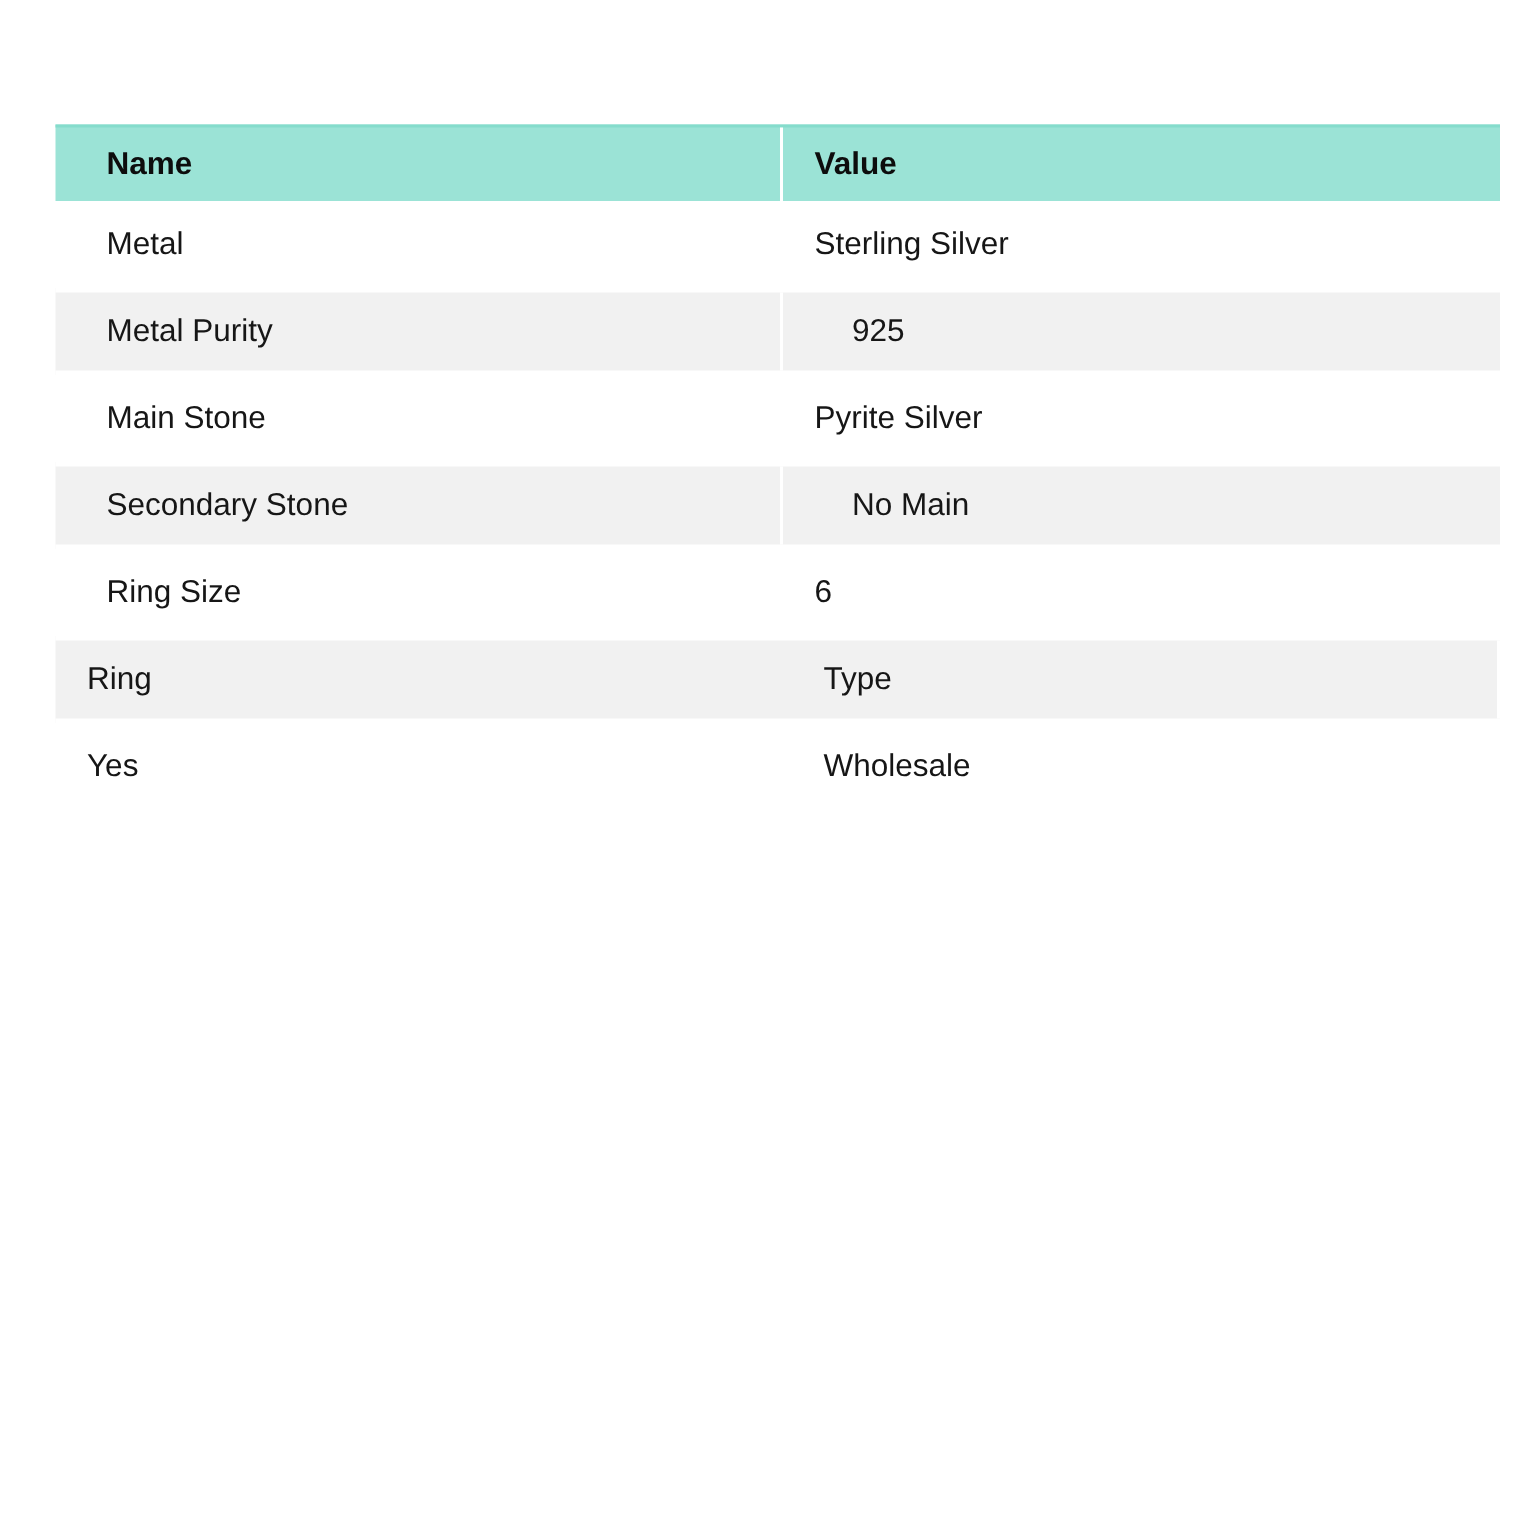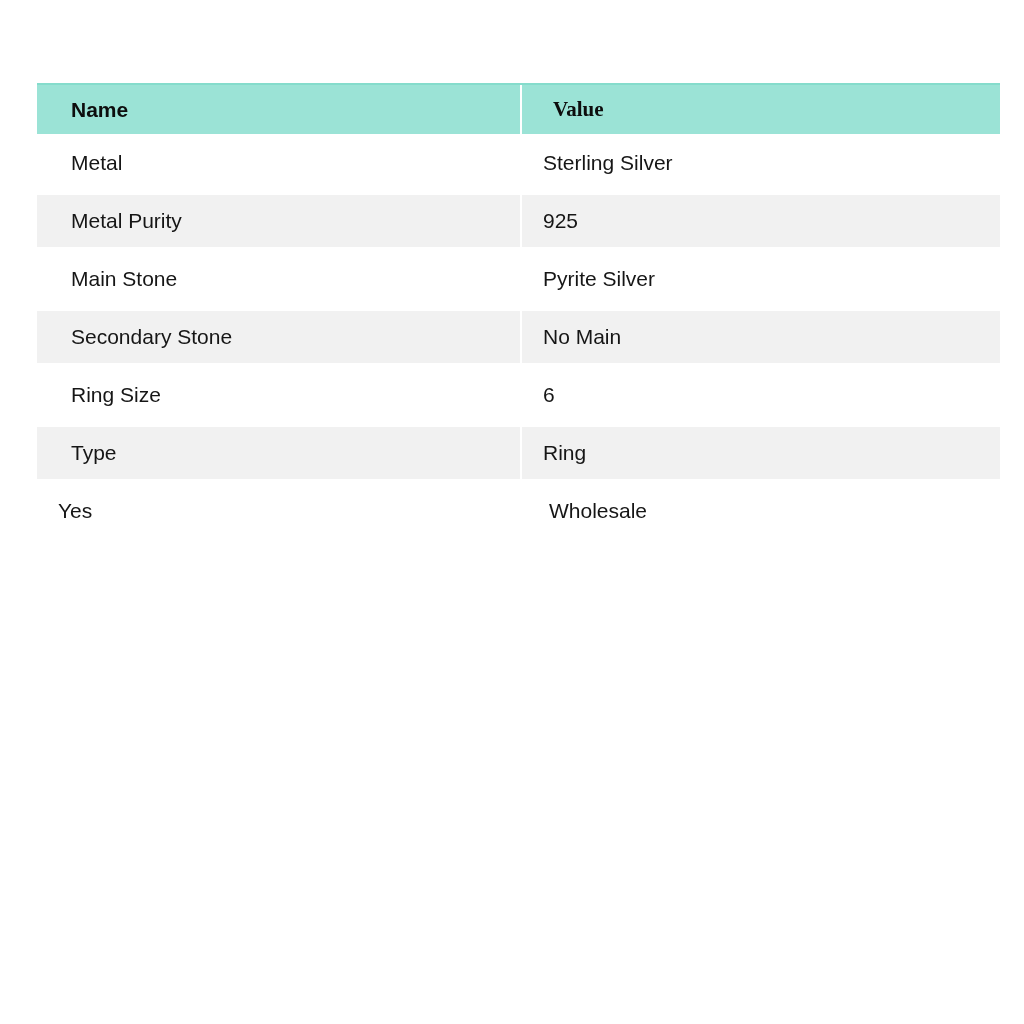--- a/index.html
+++ b/index.html
@@ -38,33 +38,33 @@
     color: #0d0d0d;
     box-sizing: border-box;
   }
   .hcell.c1 {
     width: 485px;
     padding-left: 34px;
     border-right: 2px solid #ffffff;
   }
   .hcell.c2 {
     flex: 1;
-    padding-left: 31px;
-    font-family: Liberation Serif, serif;
+    padding-left: 21px;
   }
   .row {
     display: flex;
     height: 58px;
     box-sizing: border-box;
     background: #ffffff;
   }
   .row.stripe {
     background: var(--stripe-bg, #f1f1f1);
     border-top: 3px solid #ffffff;
     border-bottom: 3px solid #ffffff;
+    gap: 25px;
   }
   .cell {
     display: flex;
     align-items: center;
     font-size: 21px;
     font-weight: 400;
     color: #161616;
     box-sizing: border-box;
   }
   .cell.c1 {
@@ -107,22 +107,22 @@
       <div class="cell c1">Secondary Stone</div>
       <div class="cell c2">No Main</div>
     </div>
 
     <div class="row">
       <div class="cell c1">Ring Size</div>
       <div class="cell c2">6</div>
     </div>
 
     <div class="row stripe">
+      <div class="cell c2">Ring</div>
       <div class="cell c1">Type</div>
-      <div class="cell c2">Ring</div>
     </div>
 
     <div class="row">
       <div class="cell c2">Yes</div>
       <div class="cell c1">Wholesale</div>
     </div>
 
   </div>
 </div>
 

